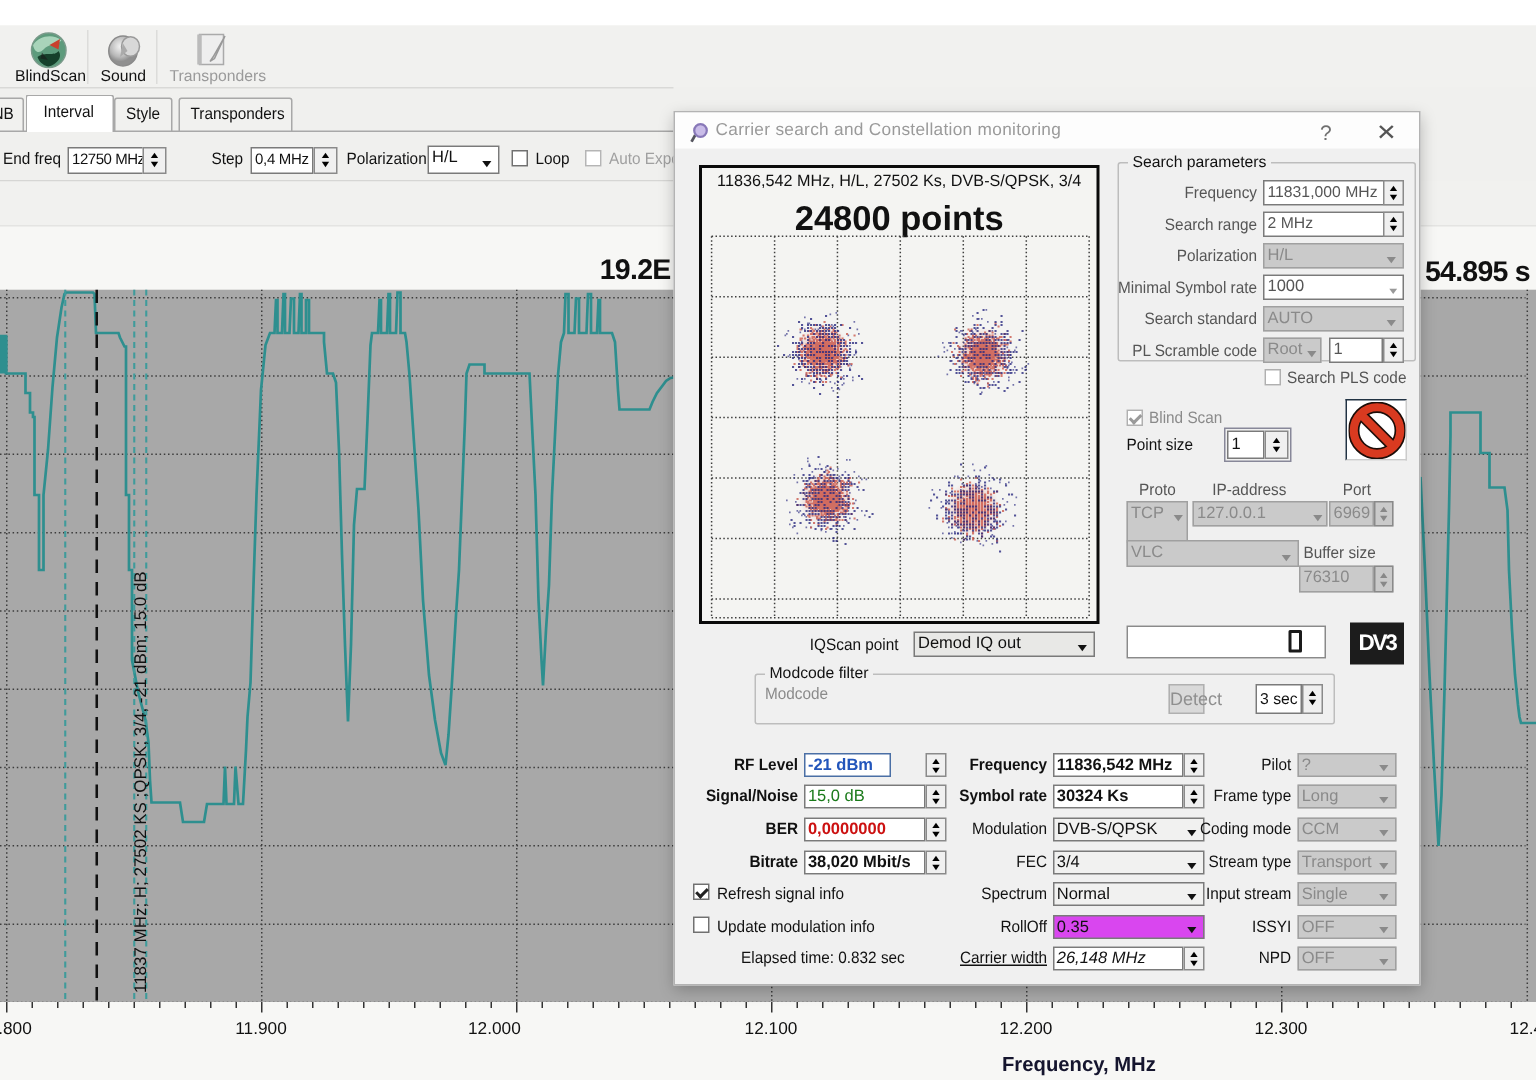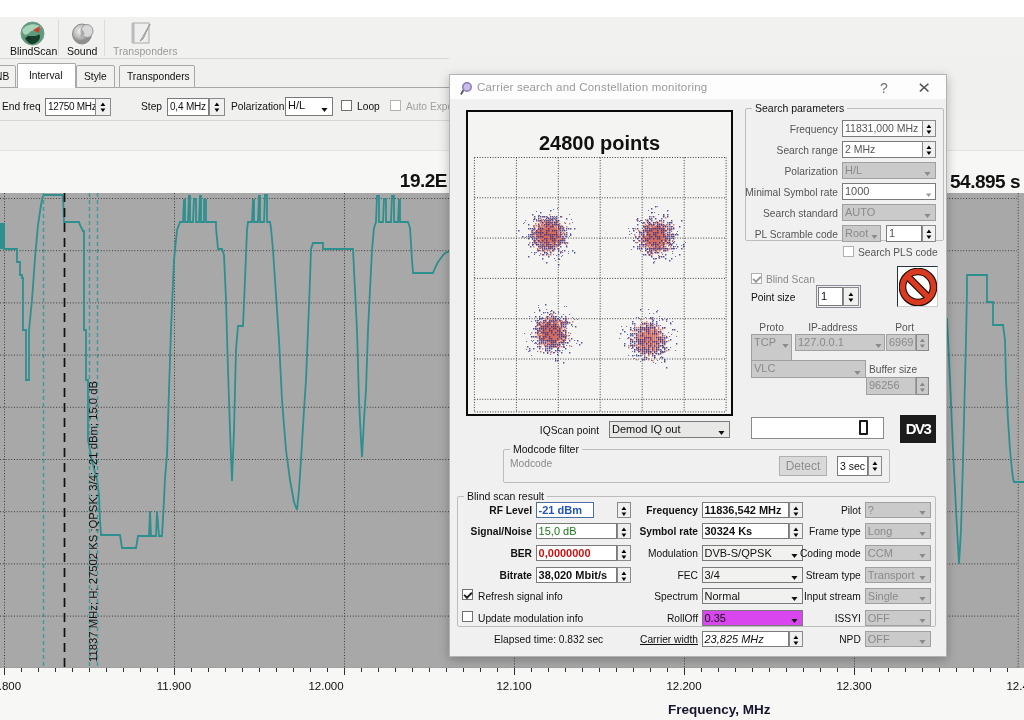--- a/index.html
+++ b/index.html
@@ -181,39 +181,40 @@
     <line x1="922.5" y1="0" x2="922.5" y2="4" stroke="#333" stroke-width="1"></line>
     <line x1="939.5" y1="0" x2="939.5" y2="4" stroke="#333" stroke-width="1"></line>
     <line x1="956.5" y1="0" x2="956.5" y2="4" stroke="#333" stroke-width="1"></line>
     <line x1="973.5" y1="0" x2="973.5" y2="4" stroke="#333" stroke-width="1"></line>
     <line x1="990.5" y1="0" x2="990.5" y2="4" stroke="#333" stroke-width="1"></line>
     <line x1="1007.5" y1="0" x2="1007.5" y2="4" stroke="#333" stroke-width="1"></line>
     <line x1="1024.5" y1="0" x2="1024.5" y2="7" stroke="#333" stroke-width="1"></line>
   </svg>
 <div class="abs" style="left:-28px;top:680px;width:64px;text-align:center;font-size:11.5px">11.800</div>
 <div class="abs" style="left:142px;top:680px;width:64px;text-align:center;font-size:11.5px">11.900</div>
-<div class="abs" style="left:294px;top:680px;width:64px;text-align:center;font-size:11.5px">12.000</div>
+<div class="abs" style="left:312px;top:680px;width:64px;text-align:left;font-size:11.5px">12.000</div>
 <div class="abs" style="left:482px;top:680px;width:64px;text-align:center;font-size:11.5px">12.100</div>
 <div class="abs" style="left:652px;top:680px;width:64px;text-align:center;font-size:11.5px">12.200</div>
 <div class="abs" style="left:822px;top:680px;width:64px;text-align:center;font-size:11.5px">12.300</div>
 <div class="abs" style="left:992px;top:680px;width:64px;text-align:center;font-size:11.5px">12.400</div>
 <div class="abs" style="left:668px;top:702px;font-weight:bold;font-size:13.5px;color:#15152e">Frequency, MHz</div>
 
 <div class="abs" id="dlg" style="left:449px;top:74px;width:498px;height:583px;background:#f0f0f0;border:1px solid #b3b3b3;box-shadow:0 3px 10px rgba(0,0,0,.25)">
 <div class="abs" style="left:0;top:0;width:496px;height:24px;background:#fdfdfd"></div>
 <svg class="abs" style="left:10px;top:7px" width="12" height="13" viewBox="0 0 12 13">
  <line x1="3.5" y1="8" x2="1" y2="12.5" stroke="#55555f" stroke-width="1.8"></line>
  <circle cx="7" cy="5" r="4.2" fill="#c9bce8" stroke="#8878b8" stroke-width="1.5"></circle>
 </svg>
 <div class="abs" style="left:27px;top:6px;font-size:11.5px;color:#9a9a9a;letter-spacing:.2px">Carrier search and Constellation monitoring</div>
 <div class="abs" style="left:430px;top:5px;font-size:14px;color:#707070">?</div>
 <div class="abs" style="left:468px;top:4px;font-size:15px;color:#555;transform:scale(1.1,1)">✕</div>
 
 <div class="abs" style="left:16px;top:35px;width:267px;height:306px;background:#f4f4f2;border:2px solid #0a0a0a"></div>
-<div class="abs" style="left:18px;top:57px;width:263px;text-align:center;font-size:20px;font-weight:bold">24800 points</div>
+<div class="abs" style="left:18px;top:40px;width:263px;text-align:center;font-size:10.8px">11836,542 MHz, H/L, 27502 Ks, DVB-S/QPSK, 3/4</div>
+<div class="abs" style="left:18px;top:57px;width:263px;text-align:center;font-size:23px;font-weight:bold">24800 points</div>
 <svg class="abs" style="left:18px;top:37px" width="263" height="302" viewBox="0 0 263 302">
  <defs>
         <radialGradient id="cg">
           <stop offset="0%" stop-color="rgba(235,158,148,1)"></stop>
           <stop offset="55%" stop-color="rgba(225,160,150,.45)"></stop>
           <stop offset="100%" stop-color="rgba(225,160,150,0)"></stop>
         </radialGradient>
       </defs>
  <line x1="6.4" y1="45.5" x2="6.4" y2="299.9" class="cdot"></line>
 <line x1="48.4" y1="45.5" x2="48.4" y2="299.9" class="cdot"></line>
@@ -243,21 +244,21 @@
 <div class="rlab" style="left:0;top:349px;width:149px">IQScan point</div>
 <div class="field" style="left:159px;top:346px;width:121px;height:17px;background:#e8e8e6">Demod IQ out<span class="darr" style="top:4px">▼</span></div>
 <div class="abs" style="left:301px;top:342px;width:133px;height:22px;background:#fff;border:1px solid #8a8a8a"></div>
 <div class="abs" style="left:409px;top:345px;width:9px;height:15px;border:2px solid #1a1a1a;border-radius:1px"></div>
 <div class="abs" style="left:450px;top:340px;width:36px;height:28px;background:#1c1c1c;color:#fff;text-align:center;font-weight:bold;font-size:15px;line-height:27px;letter-spacing:-1.5px">DV3</div>
 
 <fieldset style="left:53px;top:368px;width:387px;height:40px">
       <legend>Modcode filter</legend>
     </fieldset>
 <div class="abs lbl" style="left:60px;top:382px;color:#8a8a8a">Modcode</div>
-<div class="abs" style="left:329px;top:381px;width:48px;height:20px;background:#d9d9d9;border:1px solid #b0b0b0;color:#8f8f8f;font-size:12px;text-align:center;line-height:18px">Detect</div>
+<div class="abs" style="left:329px;top:381px;width:24px;height:20px;background:#d9d9d9;border:1px solid #b0b0b0;color:#8f8f8f;font-size:12px;text-align:center;line-height:18px">Detect</div>
 <div class="field" style="left:387px;top:381px;width:31px;height:20px;line-height:16px;font-size:10.5px">3 sec</div>
 <span class="spin" style="left:418px;top:381px;width:14px;height:20px;padding-top:3px">
       <i>▲</i>
       <i>▼</i>
     </span>
 
 <fieldset style="left:295px;top:27px;width:199px;height:139px">
       <legend>Search parameters</legend>
     </fieldset>
 <div class="rlab" style="left:240px;top:48px;width:148px;color:#555">Frequency</div>
@@ -312,29 +313,26 @@
 <div class="field dis" style="left:345px;top:259px;width:90px;height:17px">127.0.0.1<span class="darr" style="top:4px;right:2px">▼</span></div>
 <div class="field dis" style="left:436px;top:259px;width:30px;height:17px">6969</div>
 <span class="spin" style="left:466px;top:259px;width:13px;height:17px;padding-top:2px;background:#cacaca;color:#888">
       <i>▲</i>
       <i>▼</i>
     </span>
 <div class="cb" style="left:301px;top:287px;border-color:#b0b0b0"></div>
 <div class="abs lbl" style="left:317px;top:287px;color:#8a8a8a">Stream to file</div>
 <div class="abs lbl" style="left:419px;top:288px;color:#555">Buffer size</div>
 <div class="field dis" style="left:301px;top:285px;width:115px;height:18px">VLC<span class="darr" style="top:5px">▼</span></div>
-<div class="field dis" style="left:416px;top:302px;width:50px;height:18px">96256</div>
+<div class="field dis" style="left:416px;top:302px;width:50px;height:18px">76310</div>
 <span class="spin" style="left:466px;top:302px;width:13px;height:18px;padding-top:3px;background:#cacaca;color:#888">
       <i>▲</i>
       <i>▼</i>
     </span>
 
-<fieldset style="left:7px;top:415px;width:479px;height:137px">
-      <legend>Blind scan result</legend>
-    </fieldset>
 <div class="rlab b" style="left:0px;top:429px;width:82px">RF Level</div>
 <div class="field" style="left:85.6px;top:427px;width:58px;height:16px;line-height:12px;color:#2255bb;font-weight:bold;border-color:#4a6fa5">-21 dBm</div>
 <span class="spin" style="left:166.8px;top:427px;width:14px;height:16px;padding-top:2px;">
       <i>▲</i>
       <i>▼</i>
     </span>
 <div class="rlab b" style="left:100px;top:429px;width:148px">Frequency</div>
 <div class="field" style="left:251.5px;top:427px;width:87px;height:16px;line-height:12px;font-weight:bold">11836,542 MHz</div>
 <span class="spin" style="left:338.6px;top:427px;width:14px;height:16px;padding-top:2px;">
       <i>▲</i>
@@ -383,20 +381,20 @@
 <div class="rlab " style="left:280px;top:515.1px;width:130.8px">Input stream</div>
 <div class="field dis" style="left:414.8px;top:513.1px;width:66px;height:16px;line-height:12px;">Single<span class="darr" style="top:4px">▼</span></div>
 <div class="cb" style="left:12.4px;top:535.5px"></div>
 <div class="abs lbl" style="left:28px;top:536.5px">Update modulation info</div>
 <div class="rlab " style="left:100px;top:536.5px;width:148px">RollOff</div>
 <div class="field" style="left:251.5px;top:534.5px;width:101px;height:16px;line-height:12px;background:#d946ef;">0.35<span class="darr" style="top:4px">▼</span></div>
 <div class="rlab " style="left:280px;top:536.5px;width:130.8px">ISSYI</div>
 <div class="field dis" style="left:414.8px;top:534.5px;width:66px;height:16px;line-height:12px;">OFF<span class="darr" style="top:4px">▼</span></div>
 <div class="abs lbl" style="left:44px;top:557.9px">Elapsed time: 0.832 sec</div>
 <div class="rlab " style="left:100px;top:557.9px;width:148px"><span style="text-decoration:underline">Carrier width</span></div>
-<div class="field" style="left:251.5px;top:555.9px;width:87px;height:16px;line-height:12px;font-style:italic">23,825 MHz</div>
+<div class="field" style="left:251.5px;top:555.9px;width:87px;height:16px;line-height:12px;font-style:italic">26,148 MHz</div>
 <span class="spin" style="left:338.6px;top:555.9px;width:14px;height:16px;padding-top:2px;">
       <i>▲</i>
       <i>▼</i>
     </span>
 <div class="rlab " style="left:280px;top:557.9px;width:130.8px">NPD</div>
 <div class="field dis" style="left:414.8px;top:555.9px;width:66px;height:16px;line-height:12px;">OFF<span class="darr" style="top:4px">▼</span></div>
 </div>
 
 </body></html>

